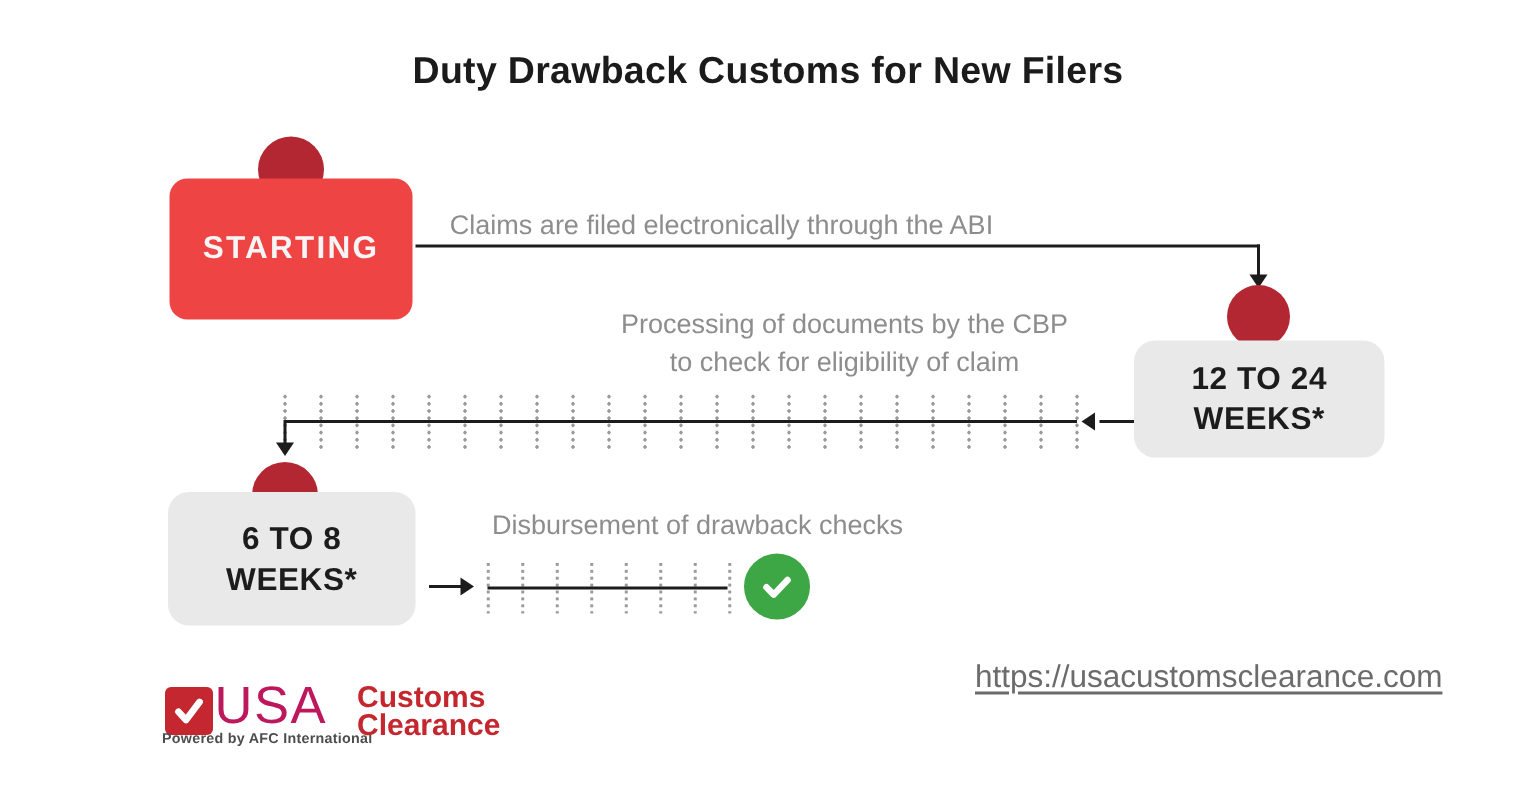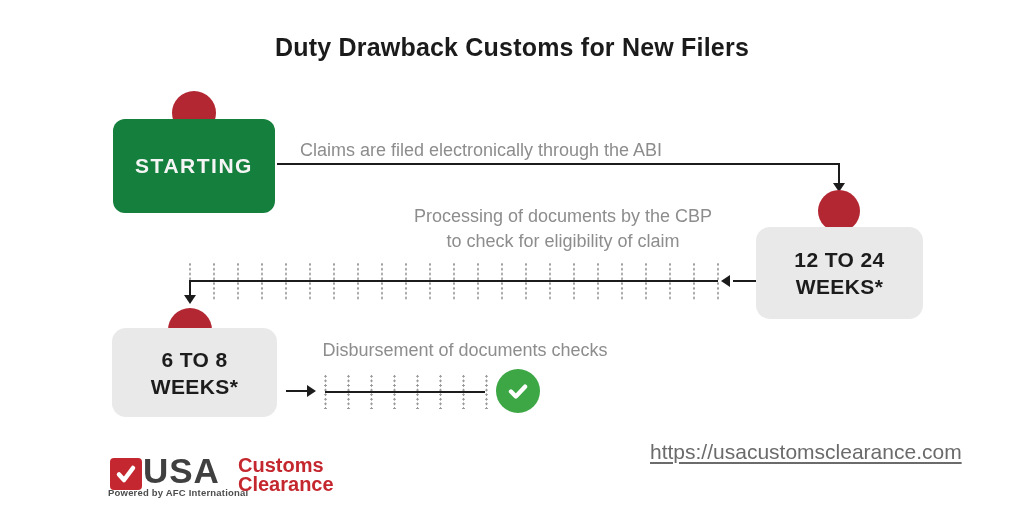--- a/index.html
+++ b/index.html
@@ -22,28 +22,28 @@
     background:#b32733;z-index:1;
   }
 
   
   .step-box{
     z-index:2;display:flex;align-items:center;justify-content:center;
     text-align:center;font-weight:bold;white-space:pre-line;
   }
   #box-start{
     left:113px;top:119px;width:162px;height:94px;
-    background:#15803d;border-radius:12px;
+    background:#ef4444;border-radius:12px;
     color:#f5f5f5;font-size:21px;letter-spacing:1.5px;text-align:center;
   }
   .gray-box{
     background:#e9e9e9;border-radius:14px;color:#1c1c1c;
     font-size:21px;line-height:27px;letter-spacing:.4px;
   }
-  #box-12-24{left:756px;top:227px;width:167px;height:92px;}
+  #box-12-24{left:756px;top:227px;width:167px;height:78px;}
   #box-6-8{left:112px;top:328px;width:165px;height:89px;}
 
   
   .caption{
     color:#8d8d8d;font-size:18px;line-height:25px;text-align:center;
     white-space:pre-line;
   }
   #caption-filing{left:181px;top:138px;width:600px;}
   #caption-processing{left:363px;top:204px;width:400px;}
   #caption-disbursement{left:265px;top:338px;width:400px;}
@@ -79,21 +79,21 @@
     left:496px;top:369px;width:44px;height:44px;border-radius:50%;
     background:#3da745;display:flex;align-items:center;justify-content:center;
   }
 
   
   #logo-check-box{
     left:110px;top:458px;width:32px;height:32px;border-radius:4px;
     background:#c42730;display:flex;align-items:center;justify-content:center;
   }
   #logo-usa{
-    left:143px;top:453px;font-size:35px;font-weight:bold;color:#404040;
+    left:143px;top:453px;font-size:35px;font-weight:normal;color:#be185d;
     letter-spacing:1px;line-height:35px;text-align:right;
   }
   #logo-powered{
     left:108px;top:487px;font-size:9.5px;font-weight:bold;color:#4d4d4d;
     letter-spacing:.2px;
   }
   #logo-customs{
     left:238px;top:456px;font-size:20px;font-weight:bold;color:#c4272e;
     line-height:18.5px;
   }
@@ -125,21 +125,21 @@
 WEEKS*</span>
 </div>
 <div id="box-6-8" class="abs step-box gray-box">
   <span>6 TO 8
 WEEKS*</span>
 </div>
 
 <div id="caption-filing" class="abs caption">Claims are filed electronically through the ABI</div>
 <div id="caption-processing" class="abs caption">Processing of documents by the CBP
 to check for eligibility of claim</div>
-<div id="caption-disbursement" class="abs caption">Disbursement of documents checks</div>
+<div id="caption-disbursement" class="abs caption">Disbursement of drawback checks</div>
 
 <div class="abs hline" style="left:277px;top:163px;width:563px;"></div>
 <div class="abs vline" style="left:838px;top:163px;height:21px;"></div>
 <div class="abs arrow-down" style="left:833px;top:183px;"></div>
 
 <div class="abs hline" style="left:733px;top:280px;width:24px;"></div>
 <div class="abs arrow-left" style="left:721px;top:275px;"></div>
 <div id="ticks-mid" class="abs ticks"></div>
 <div class="abs hline" style="left:190px;top:280px;width:528px;"></div>
 <div class="abs vline" style="left:189px;top:280px;height:16px;"></div>

